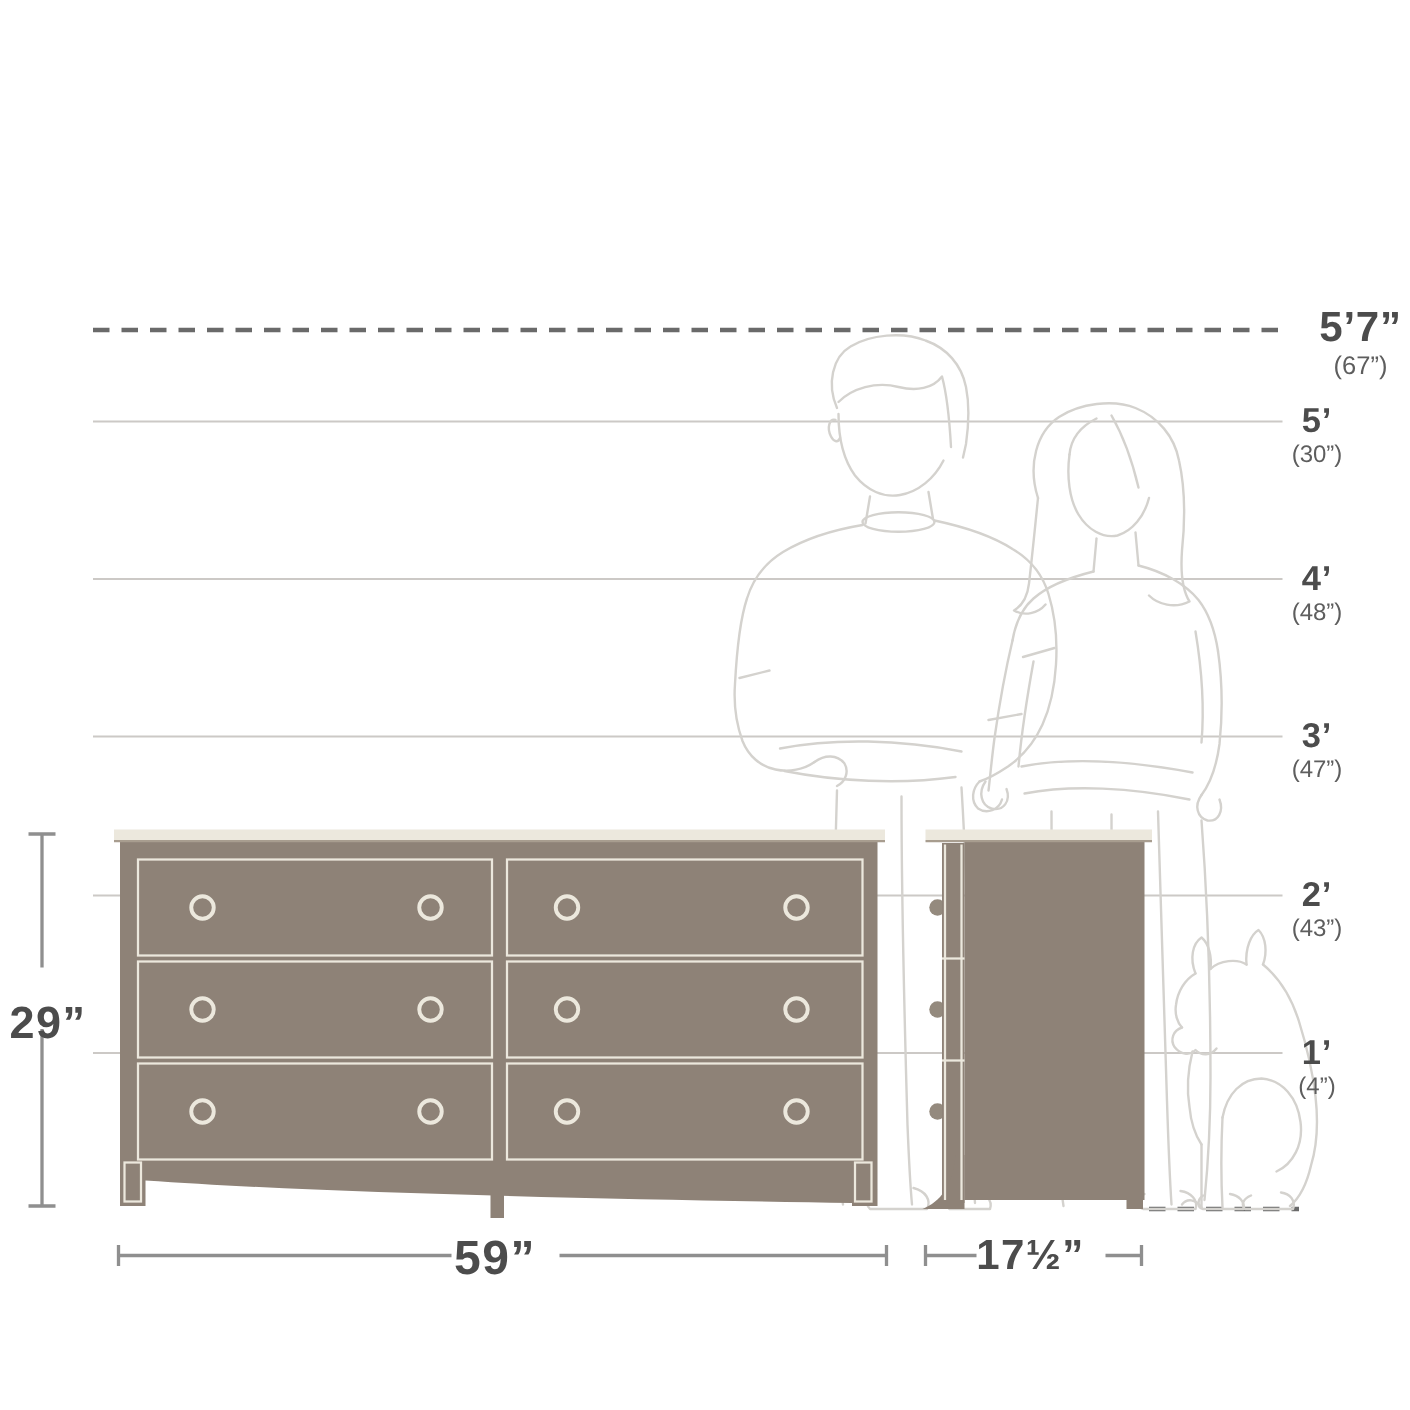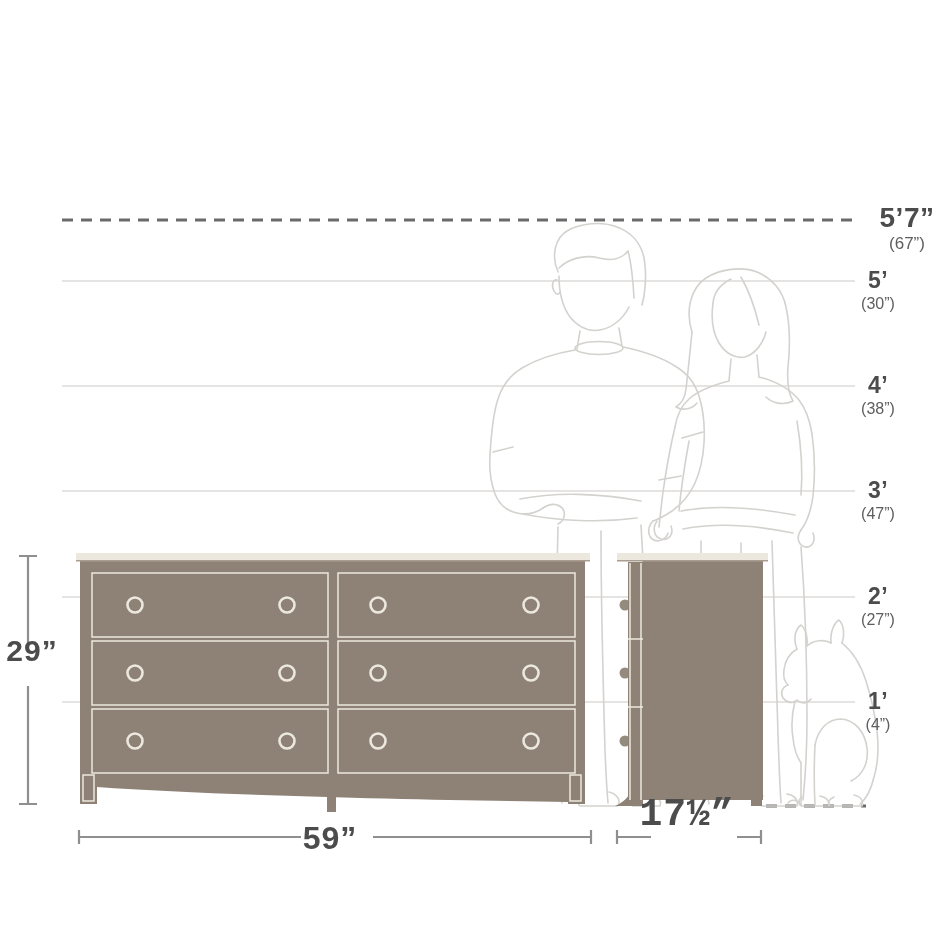--- a/index.html
+++ b/index.html
@@ -184,32 +184,32 @@
   <div class="height-marker big" style="left:862px;top:203px;">
     <div class="main">5’7”</div>
     <div class="sub">(67”)</div>
   </div>
   <div class="height-marker" style="left:833px;top:267px;">
     <div class="main">5’</div>
     <div class="sub">(30”)</div>
   </div>
   <div class="height-marker" style="left:833px;top:372px;">
     <div class="main">4’</div>
-    <div class="sub">(38”)</div>
+    <div class="sub">(48”)</div>
   </div>
   <div class="height-marker" style="left:833px;top:477px;">
     <div class="main">3’</div>
     <div class="sub">(47”)</div>
   </div>
   <div class="height-marker" style="left:833px;top:583px;">
     <div class="main">2’</div>
-    <div class="sub">(27”)</div>
+    <div class="sub">(43”)</div>
   </div>
   <div class="height-marker" style="left:833px;top:688px;">
     <div class="main">1’</div>
     <div class="sub">(4”)</div>
   </div>
 
-  <div class="dim-label" style="left:3px;top:634px;width:58px;font-size:30px;">29”</div>
+  <div class="dim-label" style="left:3px;top:666px;width:58px;font-size:30px;">29”</div>
   <div class="dim-label" style="left:285px;top:820px;width:90px;font-size:32px;">59”</div>
-  <div class="dim-label" style="left:632px;top:793px;width:110px;font-size:38px;font-family:Liberation Mono, monospace;">17½”</div>
+  <div class="dim-label" style="left:632px;top:821px;width:110px;font-size:28px;">17½”</div>
 
 </div>
 
 </body></html>

